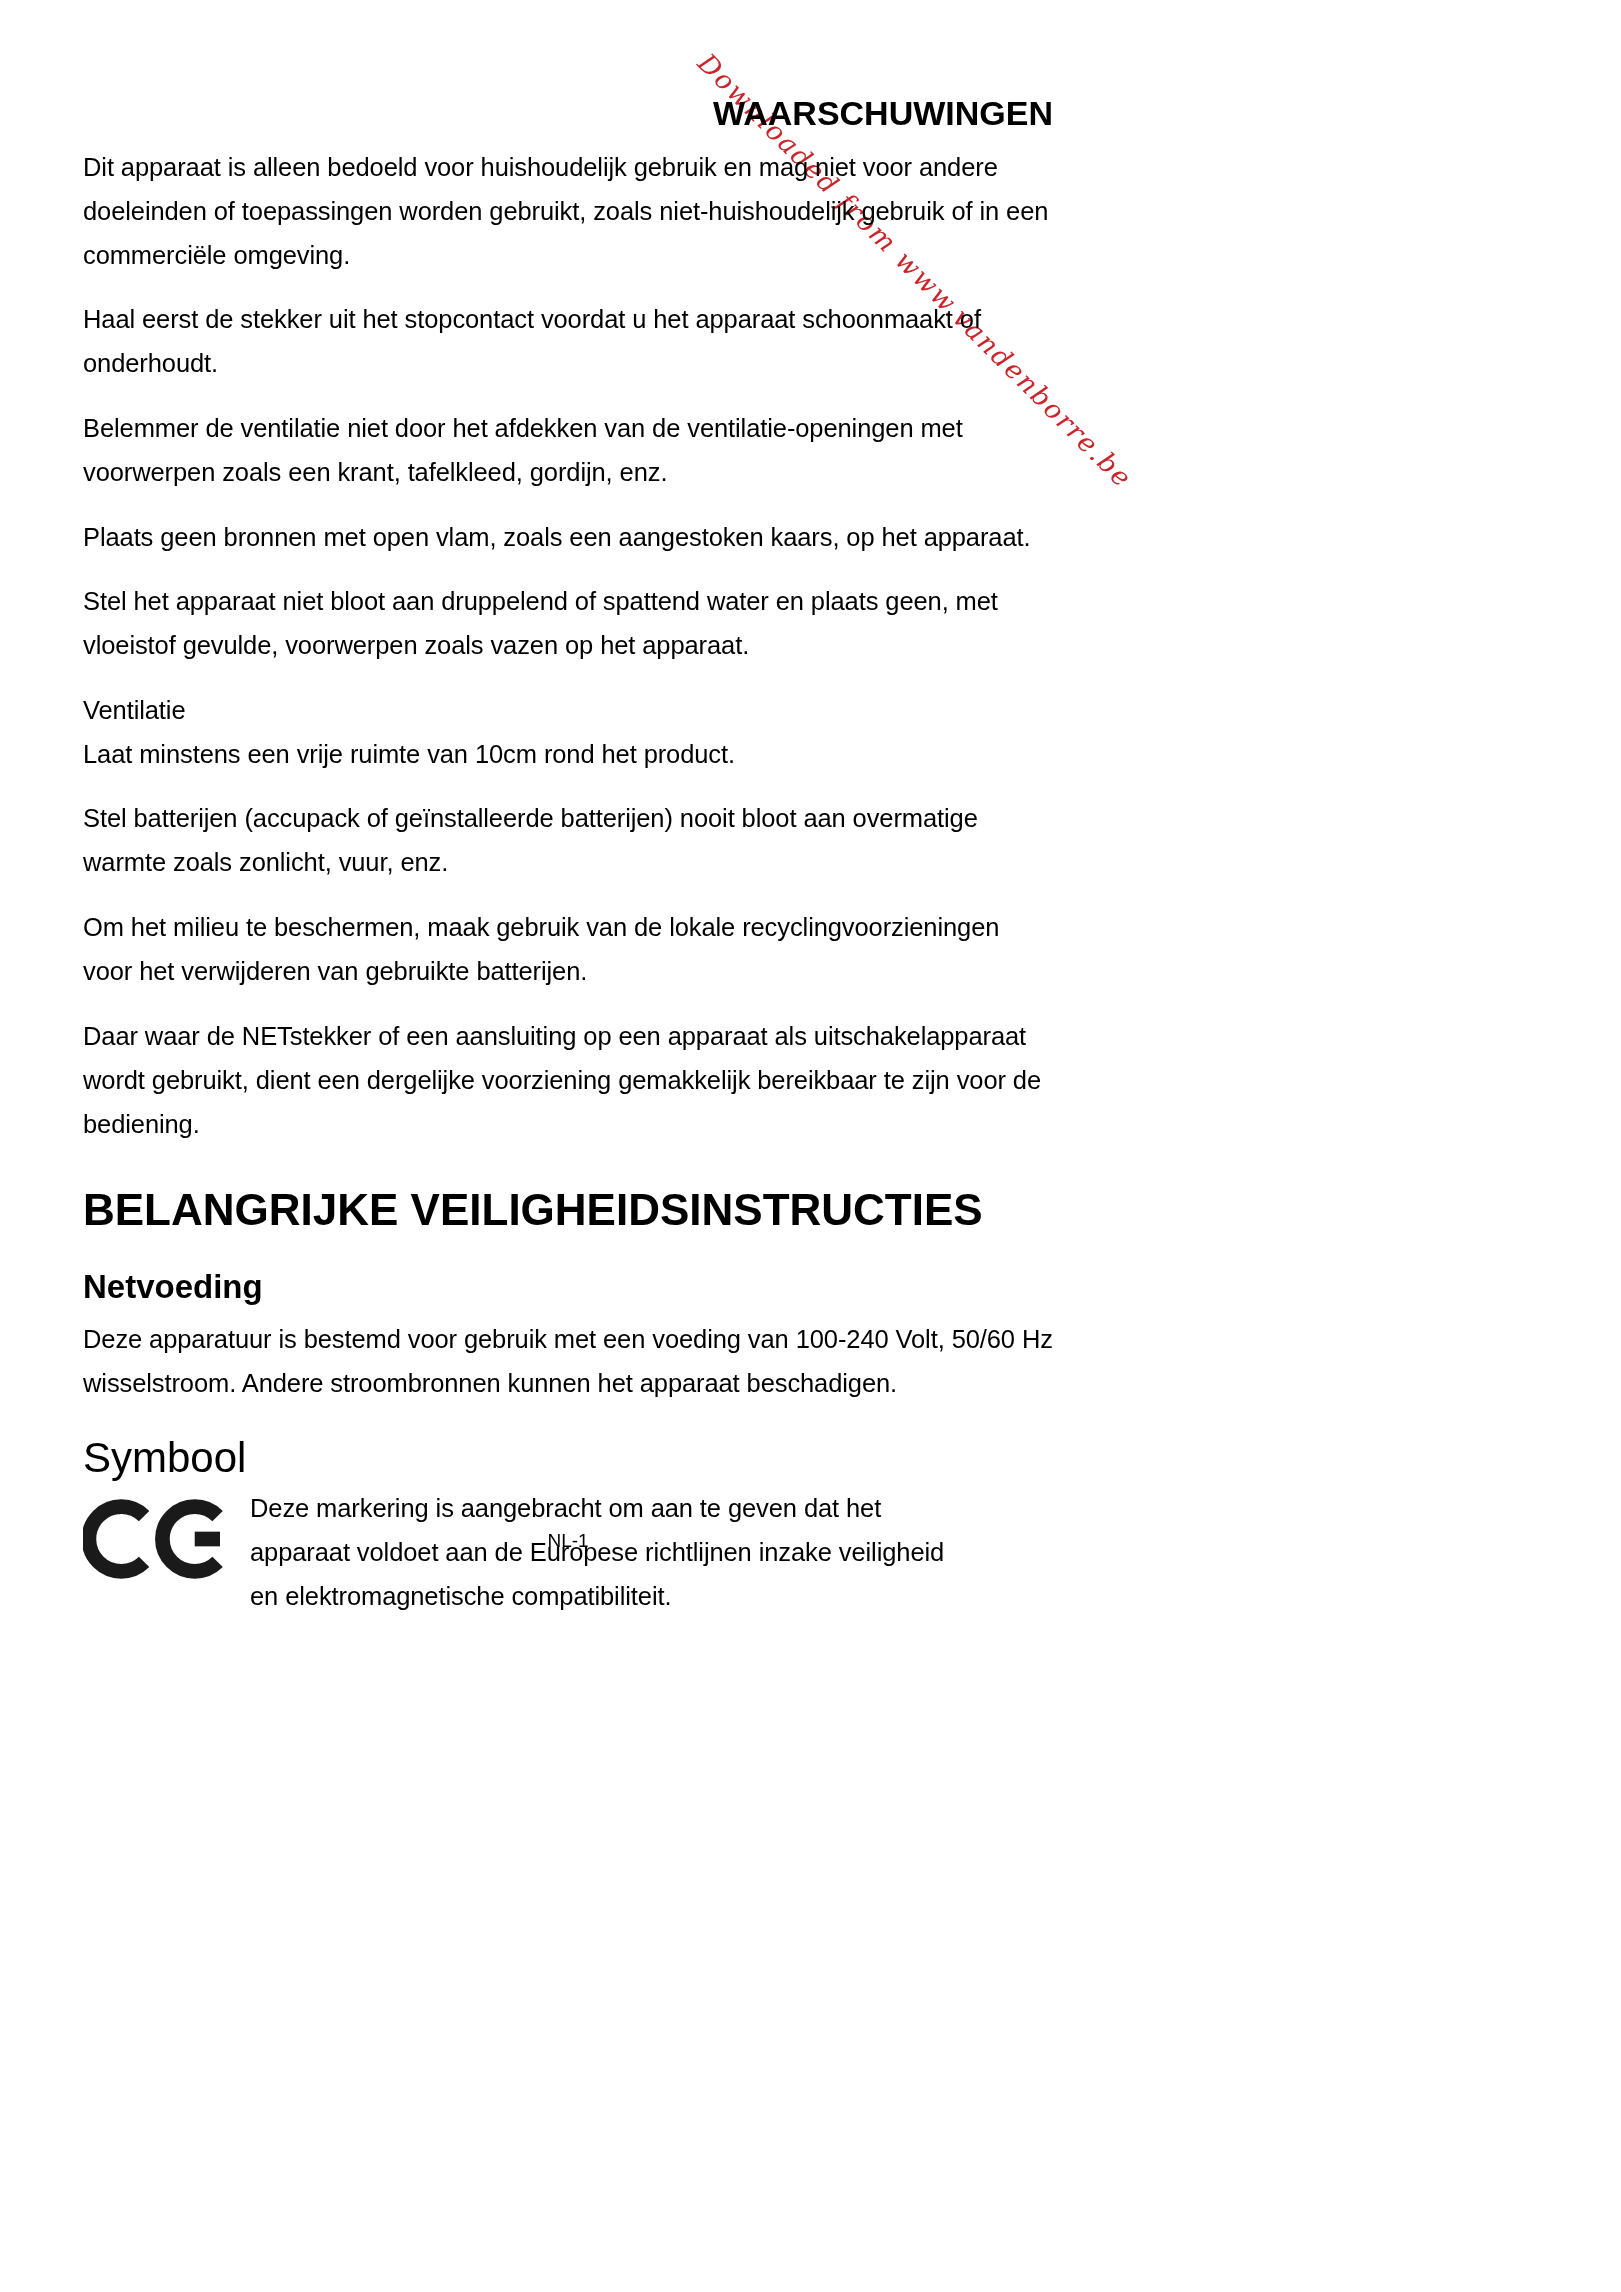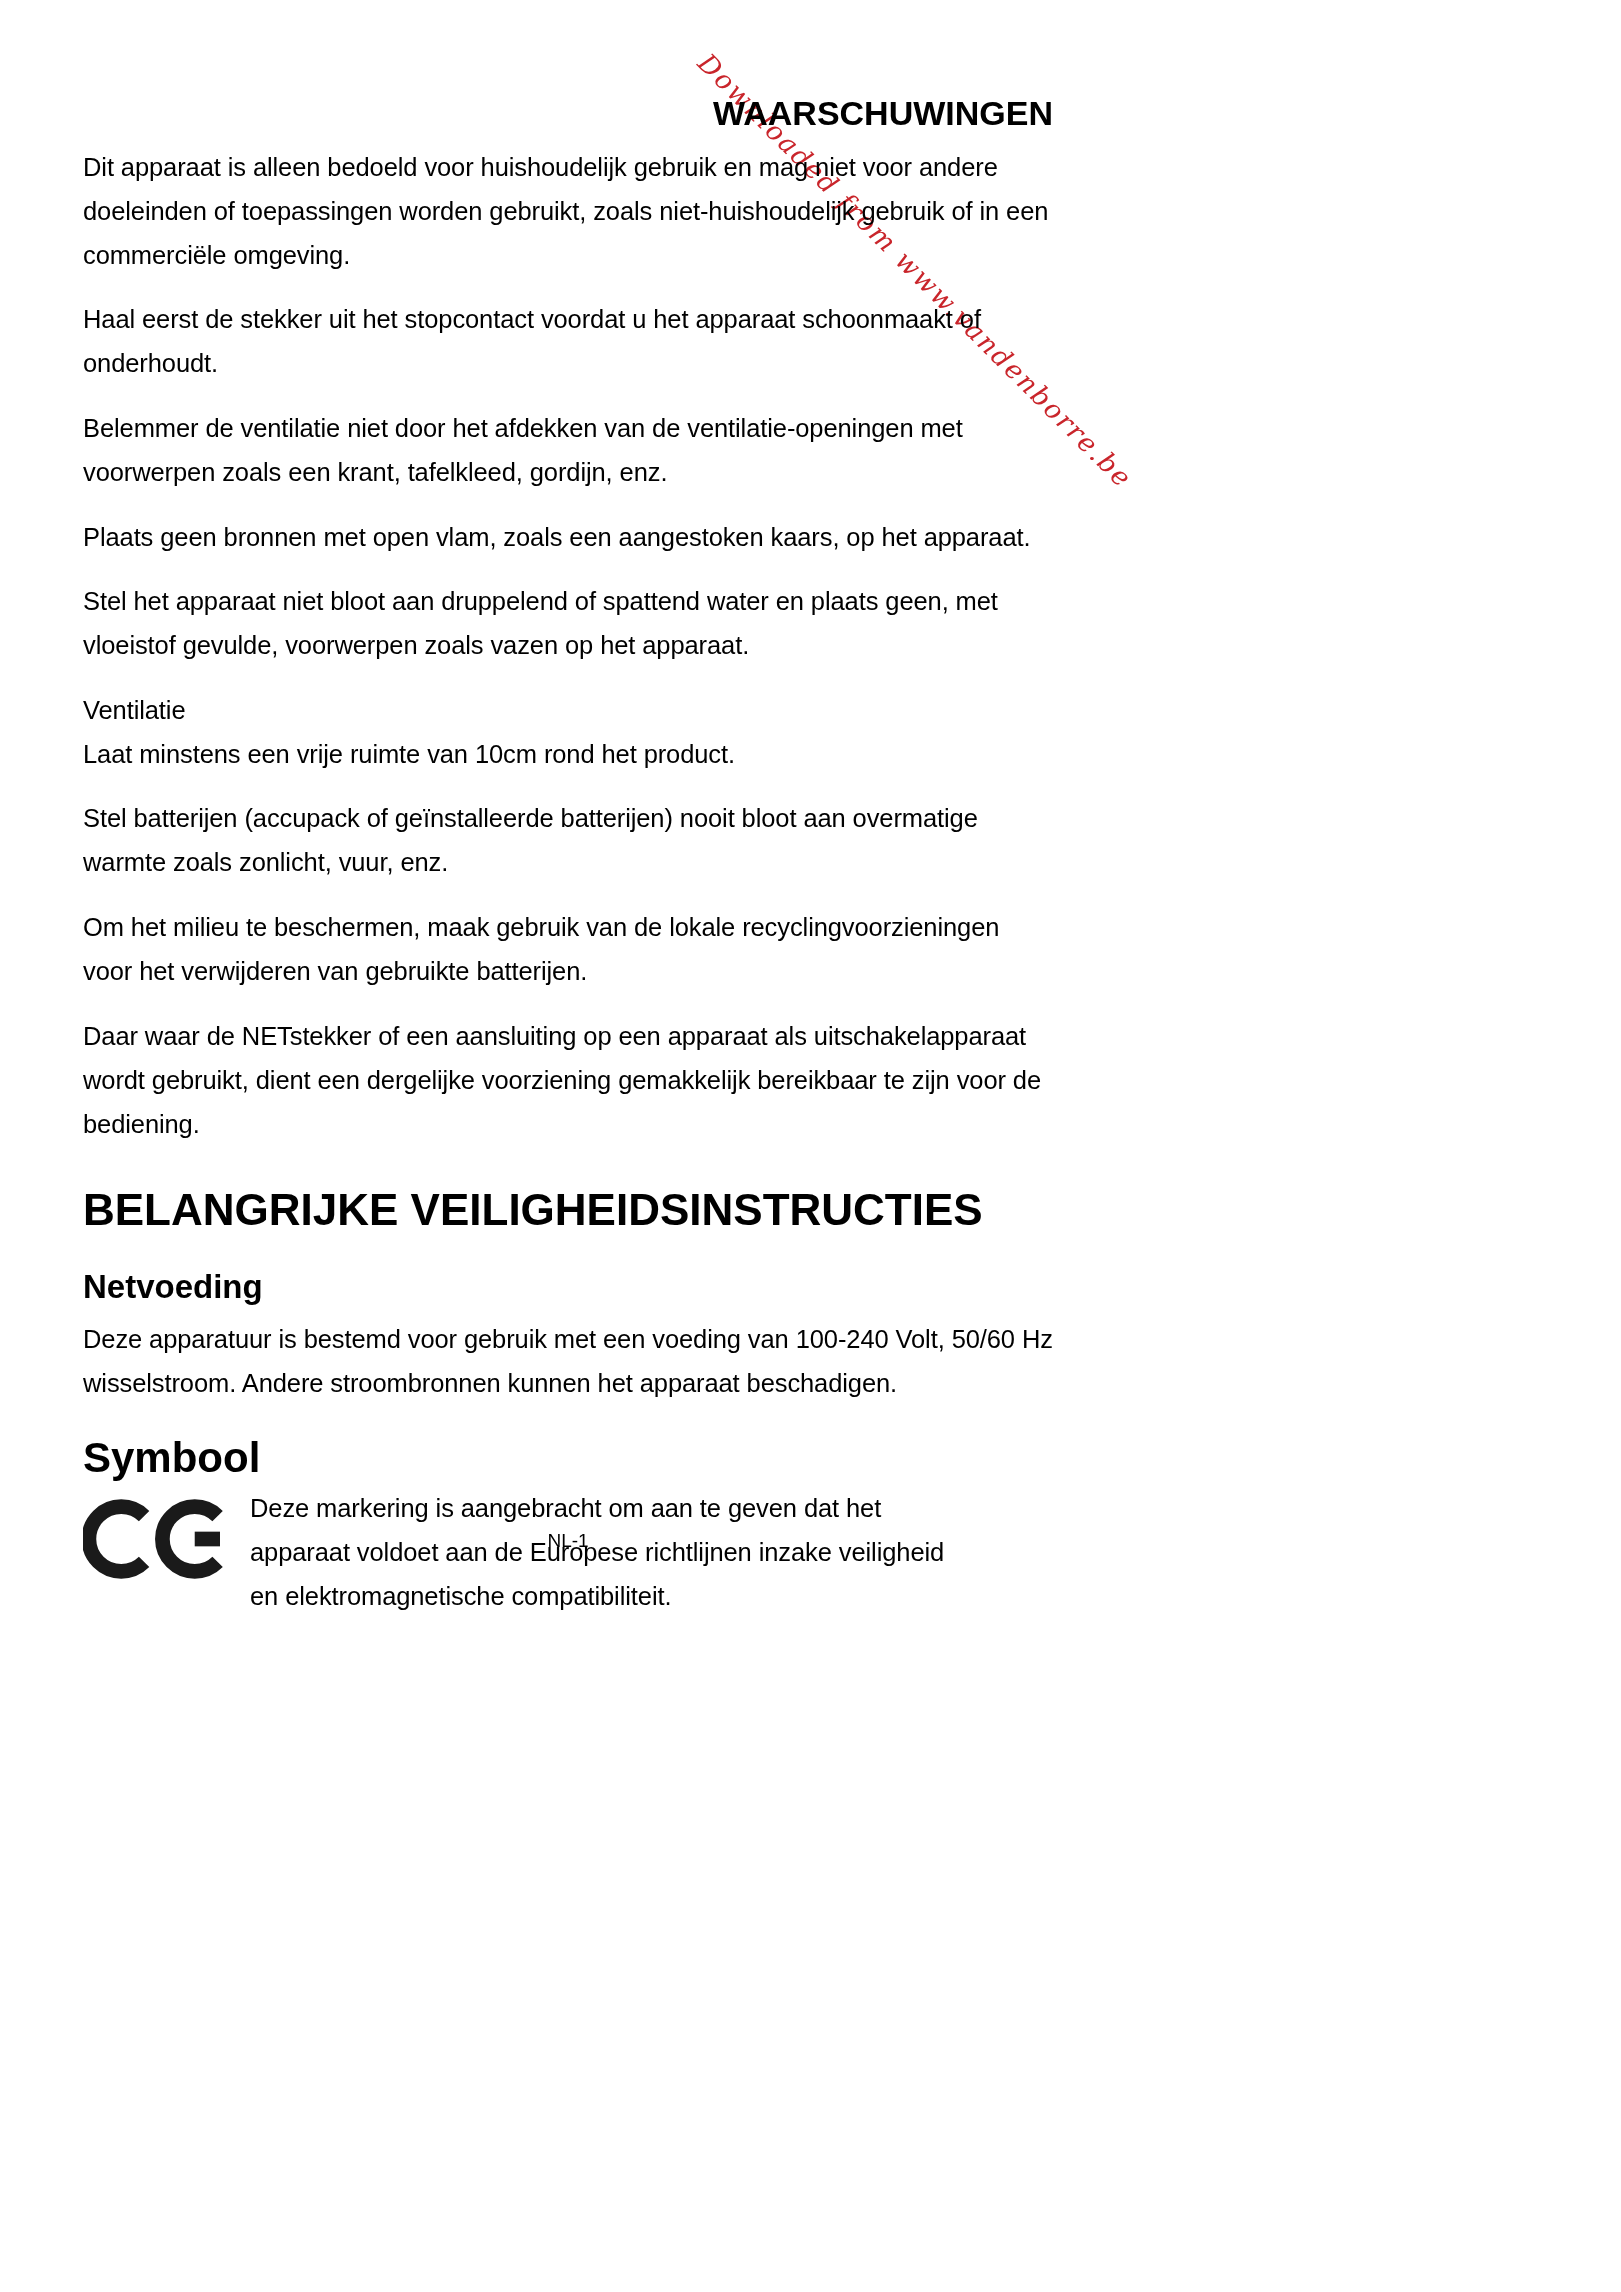--- a/index.html
+++ b/index.html
@@ -56,21 +56,21 @@
     font-weight: bold;
     margin: 39px 0 33px 0;
   }
   h3.sub-heading {
     font-size: 33px;
     font-weight: bold;
     margin: 9.8px 0 11.8px 0;
   }
   h3.symbool-heading {
     font-size: 42px;
-    font-weight: bold;
+    font-weight: normal;
     margin: 29px 0 2px 0;
   }
   .ce-row {
     display: flex;
     align-items: flex-start;
     gap: 20px;
     margin-top: 3.9px;
   }
   .ce-mark {
     flex: 0 0 auto;

